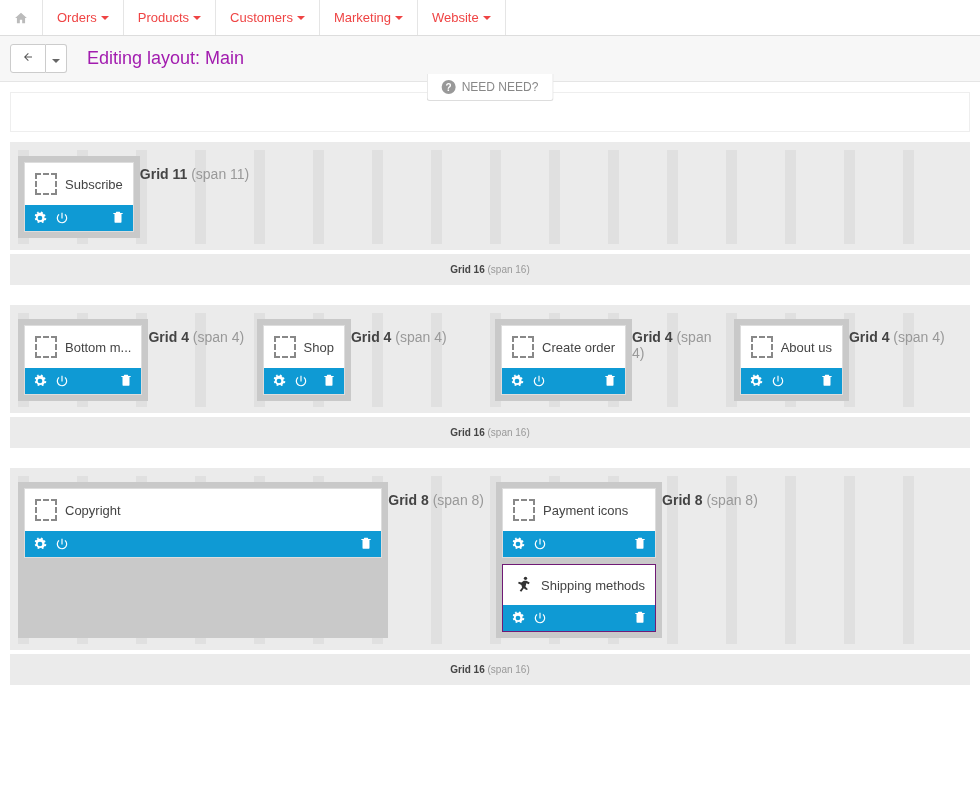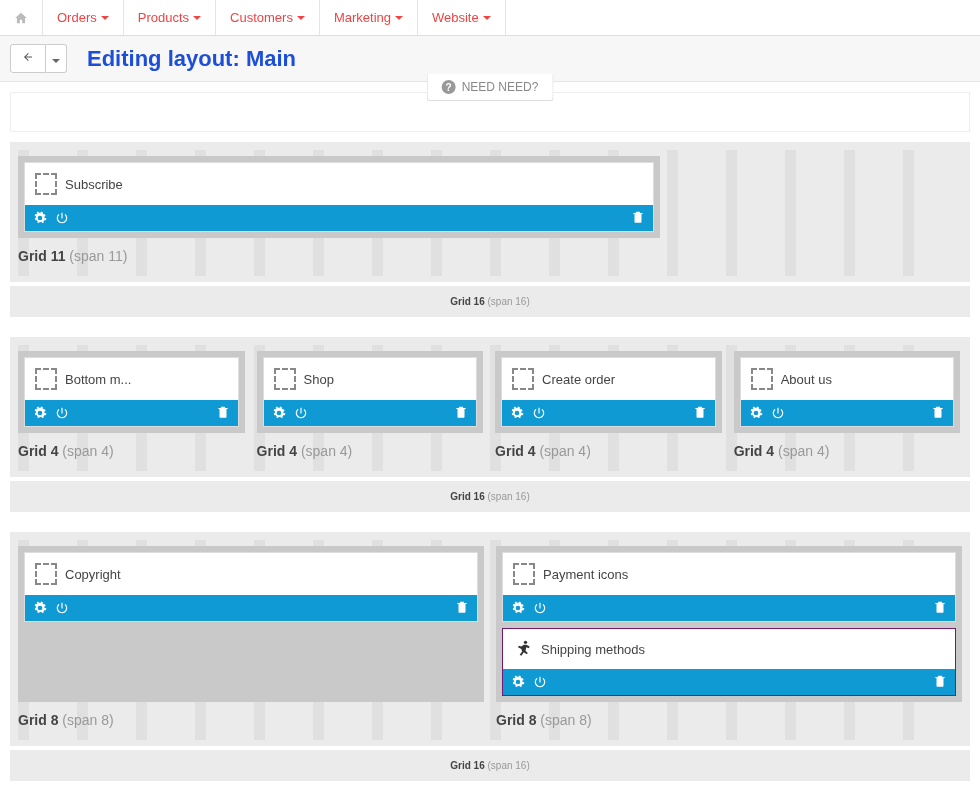--- a/index.html
+++ b/index.html
@@ -8,33 +8,33 @@
 .topnav { display: flex; border-bottom: 1px solid #ddd; background: #fff; }
 .topnav-item { padding: 10px 14px; border-right: 1px solid #e5e5e5; color: #ef4444; cursor: pointer; display: flex; align-items: center; gap: 4px; }
 .topnav-item:first-child { color: #999; }
 .caret-down { width: 0; height: 0; border-left: 4px solid transparent; border-right: 4px solid transparent; border-top: 4px solid currentColor; display: inline-block; }
 
 .titlebar { display: flex; align-items: center; padding: 8px 10px; border-bottom: 1px solid #e5e5e5; background: #f7f7f7; position: relative; }
 .backbtn-group { display: flex; margin-right: 20px; }
 .backbtn { background: #fff; border: 1px solid #ccc; padding: 6px 10px; cursor: pointer; }
 .backbtn:first-child { border-radius: 3px 0 0 3px; }
 .backbtn:last-child { border-left: 0; border-radius: 0 3px 3px 0; padding: 6px 6px; }
-.page-title { font-size: 22px; font-weight: bold; color: #1d4ed8; }
+.page-title { font-size: 18px; font-weight: normal; color: #a21caf; }
 
 .helpbtn { position: absolute; left: 50%; transform: translateX(-50%); top: 38px; background: #fff; border: 1px solid #ddd; padding: 6px 14px; color: #888; font-size: 12px; border-radius: 0 0 3px 3px; border-top: 0; cursor: pointer; display: flex; align-items: center; gap: 6px; }
 .help-icon { width: 14px; height: 14px; border-radius: 50%; background: #999; color: #fff; font-size: 10px; font-weight: bold; display: inline-flex; align-items: center; justify-content: center; }
 
 .whitebox { margin: 10px; border: 1px solid #eee; height: 40px; background: #fff; }
 
 .layout-area { margin: 10px; }
 
 .grid-container { background: #ebebeb; padding: 8px 8px 6px 8px; margin-bottom: 4px; }
 .grid-bg { background-image: repeating-linear-gradient(90deg, #e0e0e0 0, #e0e0e0 1.2%, #ebebeb 1.2%, #ebebeb 6.25%); padding: 6px 0; }
 .grid-row { display: flex; gap: 12px; }
-.grid-cell { display: flex; flex-direction: column; }
+.grid-cell { display: flex; flex-direction: row; }
 .cell-box { background: #c9c9c9; padding: 6px; }
 
 .block { background: #fff; border: 1px solid #ddd; position: relative; }
 .block.highlighted { border: 1px solid #701a75; }
 .block-head { display: flex; align-items: center; padding: 10px; gap: 8px; }
 .dashed-icon { width: 22px; height: 22px; border: 2px dashed #888; }
 .run-icon { width: 20px; height: 20px; }
 .block-title { color: #444; white-space: nowrap; overflow: hidden; text-overflow: ellipsis; }
 .block-toolbar { background: #0f9ad4; height: 26px; display: flex; align-items: center; padding: 0 8px; color: #fff; }
 .toolbar-left { display: flex; gap: 8px; }

